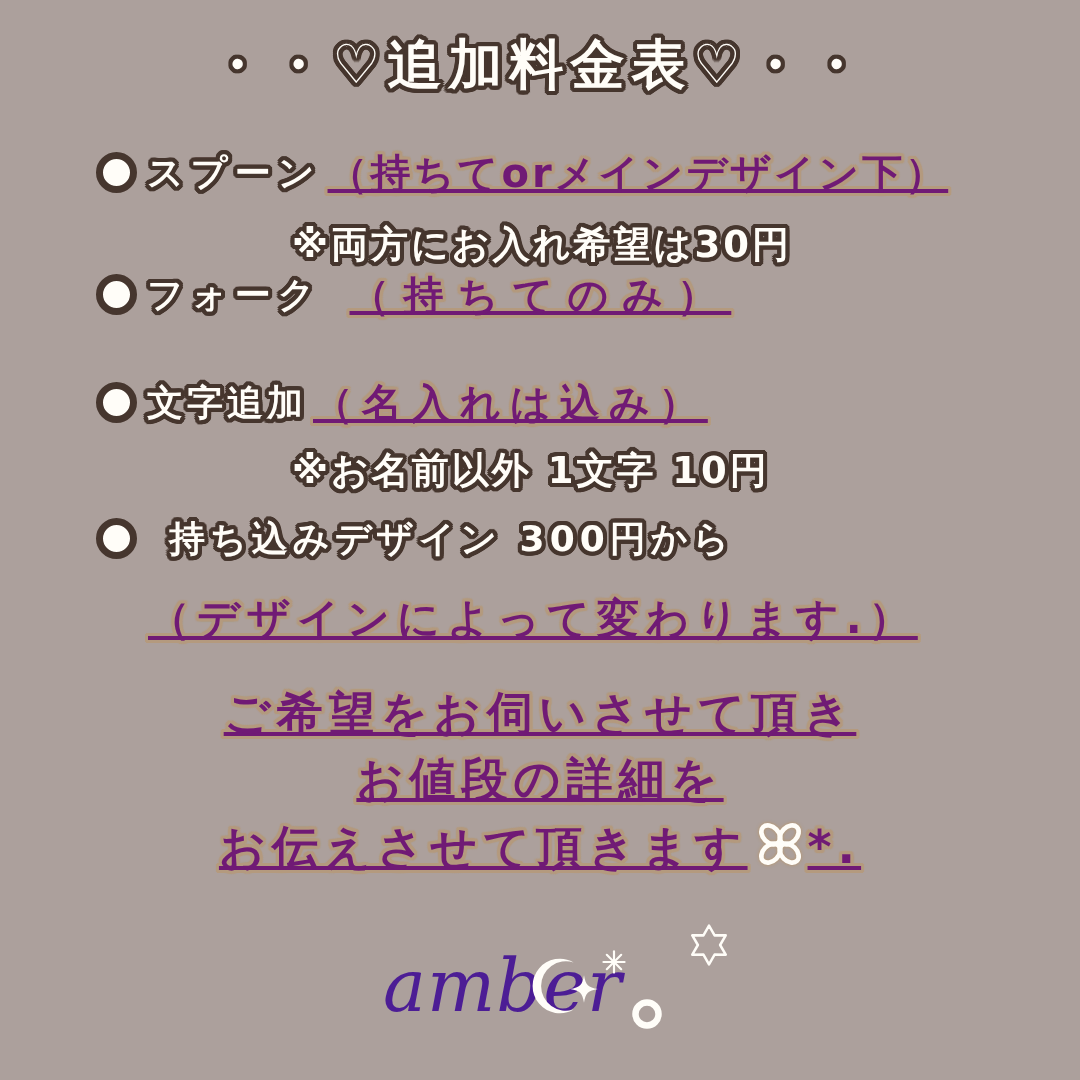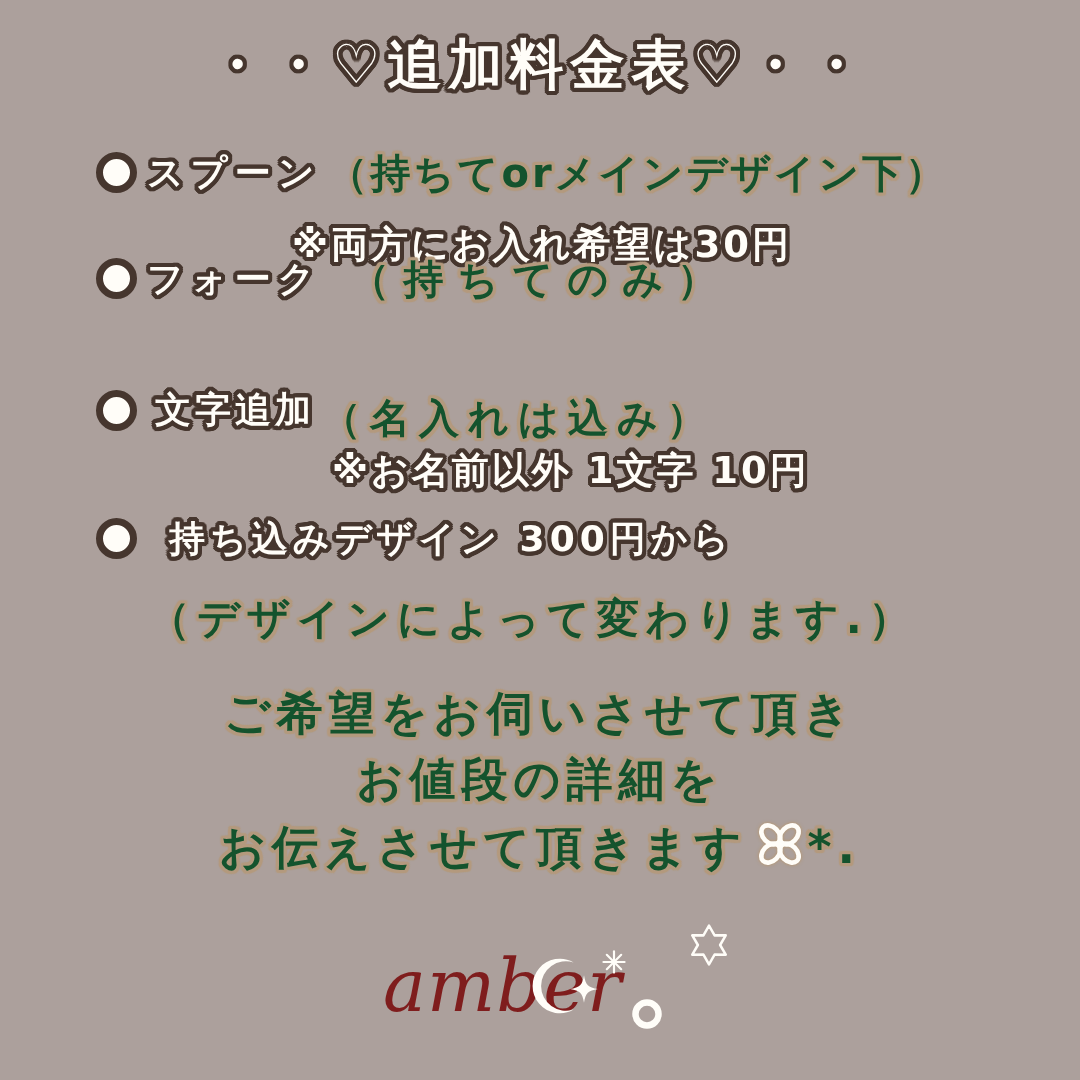--- a/index.html
+++ b/index.html
@@ -18,27 +18,28 @@
     font-weight:bold;
     text-shadow:
       4px 0 0 #46362e,-4px 0 0 #46362e,0 4px 0 #46362e,0 -4px 0 #46362e,
       3px 3px 0 #46362e,3px -3px 0 #46362e,-3px 3px 0 #46362e,-3px -3px 0 #46362e,
       4px 2px 0 #46362e,4px -2px 0 #46362e,-4px 2px 0 #46362e,-4px -2px 0 #46362e,
       2px 4px 0 #46362e,2px -4px 0 #46362e,-2px 4px 0 #46362e,-2px -4px 0 #46362e,
       1px 4px 0 #46362e,-1px 4px 0 #46362e,1px -4px 0 #46362e,-1px -4px 0 #46362e;
   }
   
   .otan{
-    color:#14532d;
+    color:#701a75;
     font-weight:bold;
     text-shadow:
       3px 0 1px #b49a7e,-3px 0 1px #b49a7e,0 3px 1px #b49a7e,0 -3px 1px #b49a7e,
       2px 2px 1px #b49a7e,2px -2px 1px #b49a7e,-2px 2px 1px #b49a7e,-2px -2px 1px #b49a7e,
       3px 2px 1px #b49a7e,3px -2px 1px #b49a7e,-3px 2px 1px #b49a7e,-3px -2px 1px #b49a7e,
       2px 3px 1px #b49a7e,-2px 3px 1px #b49a7e,2px -3px 1px #b49a7e,-2px -3px 1px #b49a7e;
+    text-decoration: underline;
   }
   .abs{position:absolute;}
   .title{
     top:38px;left:0;width:100%;
     text-align:center;
     font-size:54px;letter-spacing:7px;
     white-space:nowrap;
   }
   .item{
     display:flex;align-items:center;
@@ -75,21 +76,21 @@
   }
   .logo{
     top:922px;left:383px;
     width:360px;height:125px;
   }
   .logo-text{
     position:absolute;left:0;top:28px;
     font-family:"DejaVu Serif",serif;
     font-style:italic;
     font-size:72px;font-weight:normal;
-    color:#7f1d1d;
+    color:#4c1d95;
     letter-spacing:1px;
   }
   .moon{position:absolute;left:146px;top:20px;width:62px;height:88px;}
   .star4{position:absolute;left:186px;top:52px;width:30px;height:30px;}
   .sparkle{position:absolute;left:219px;top:28px;width:24px;height:24px;}
   .ring{position:absolute;left:246px;top:74px;width:36px;height:36px;}
   .hexstar{position:absolute;left:305px;top:2px;width:42px;height:42px;}
 </style>
 </head>
 <body>
@@ -98,32 +99,32 @@
 
   <div class="abs title odark">・・♡追加料金表♡・・</div>
 
   <div class="abs item" style="top:152px;left:96px;">
     <span class="bullet"></span>
     <span class="ilabel odark">スプーン</span>
     <span class="idetail otan">（持ちてorメインデザイン下）</span>
   </div>
   <div class="abs note odark" style="top:226px;left:292px;">※両方にお入れ希望は30円</div>
 
-  <div class="abs item" style="top:258px;left:96px;justify-content:flex-end;">
+  <div class="abs item" style="top:274px;left:96px;justify-content:flex-end;">
     <span class="bullet"></span>
     <span class="ilabel odark">フォーク</span>
     <span class="idetail otan" style="margin-left:28px;letter-spacing:14px;">（持ちてのみ）</span>
   </div>
 
   <div class="abs item" style="top:382px;left:96px;">
     <span class="bullet"></span>
-    <span class="ilabel odark" style="letter-spacing:4px;margin-left:8px;">文字追加</span>
-    <span class="idetail otan" style="letter-spacing:9px;margin-top:16px;">（名入れは込み）</span>
+    <span class="ilabel odark" style="letter-spacing:4px;">文字追加</span>
+    <span class="idetail otan" style="letter-spacing:9px;">（名入れは込み）</span>
   </div>
-  <div class="abs note odark" style="top:452px;left:292px;margin-left:40px;">※お名前以外 1文字 10円</div>
+  <div class="abs note odark" style="top:452px;left:292px;">※お名前以外 1文字 10円</div>
 
   <div class="abs item" style="top:518px;left:96px;gap:22px;">
     <span class="bullet"></span>
     <span class="ilabel odark" style="letter-spacing:5px;">持ち込みデザイン 300円から</span>
   </div>
   <div class="abs subnote otan" style="top:598px;left:148px;">（デザインによって変わります.）</div>
 
   <div class="abs fline otan" style="top:690px;">ご希望をお伺いさせて頂き</div>
   <div class="abs fline3" style="top:818px;">
     <span class="otan">お伝えさせて頂きます</span>

